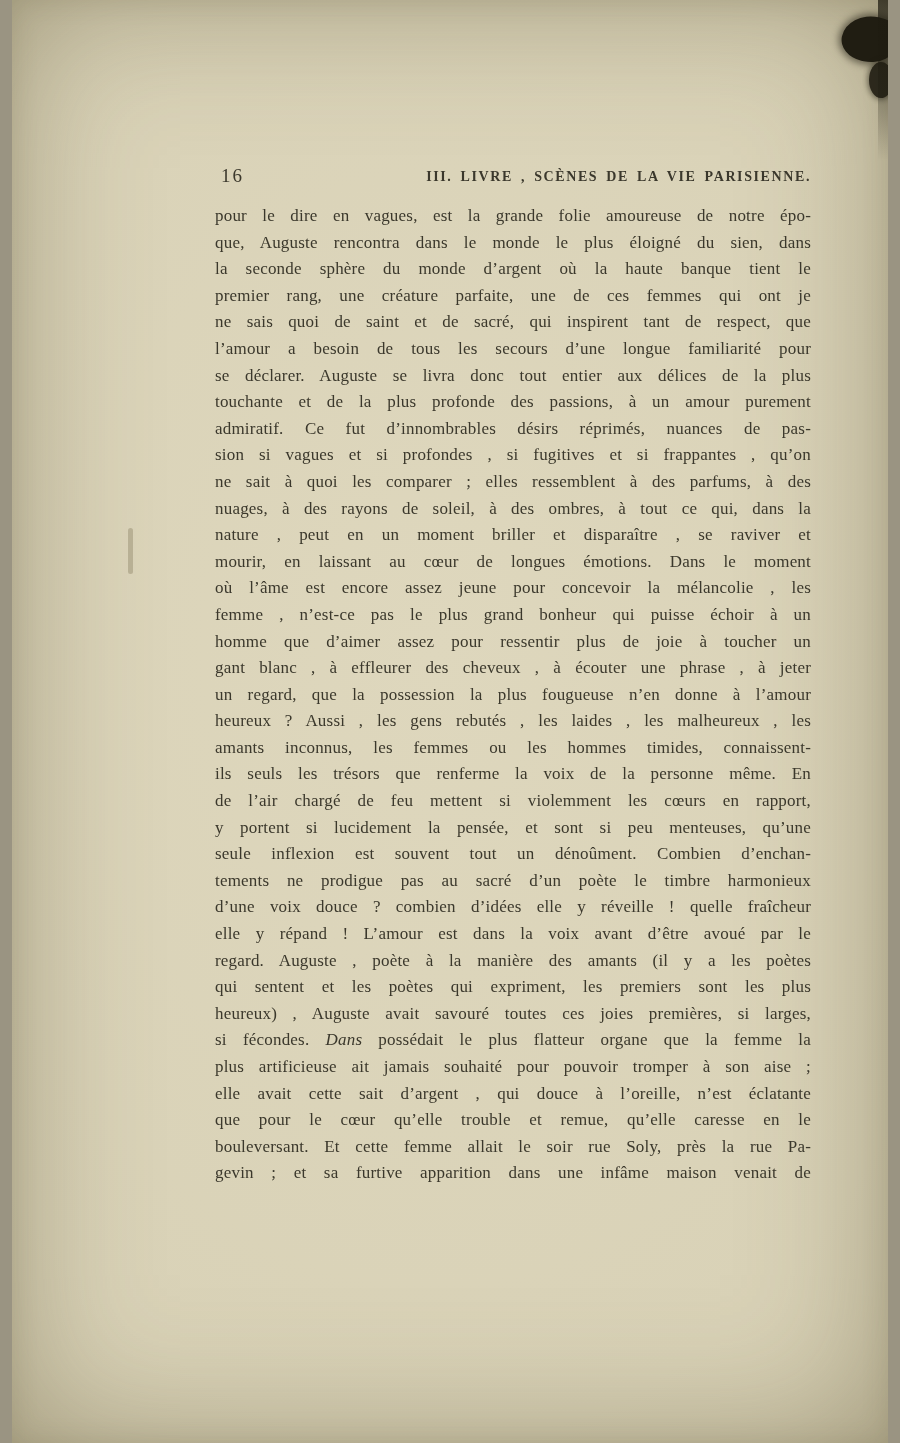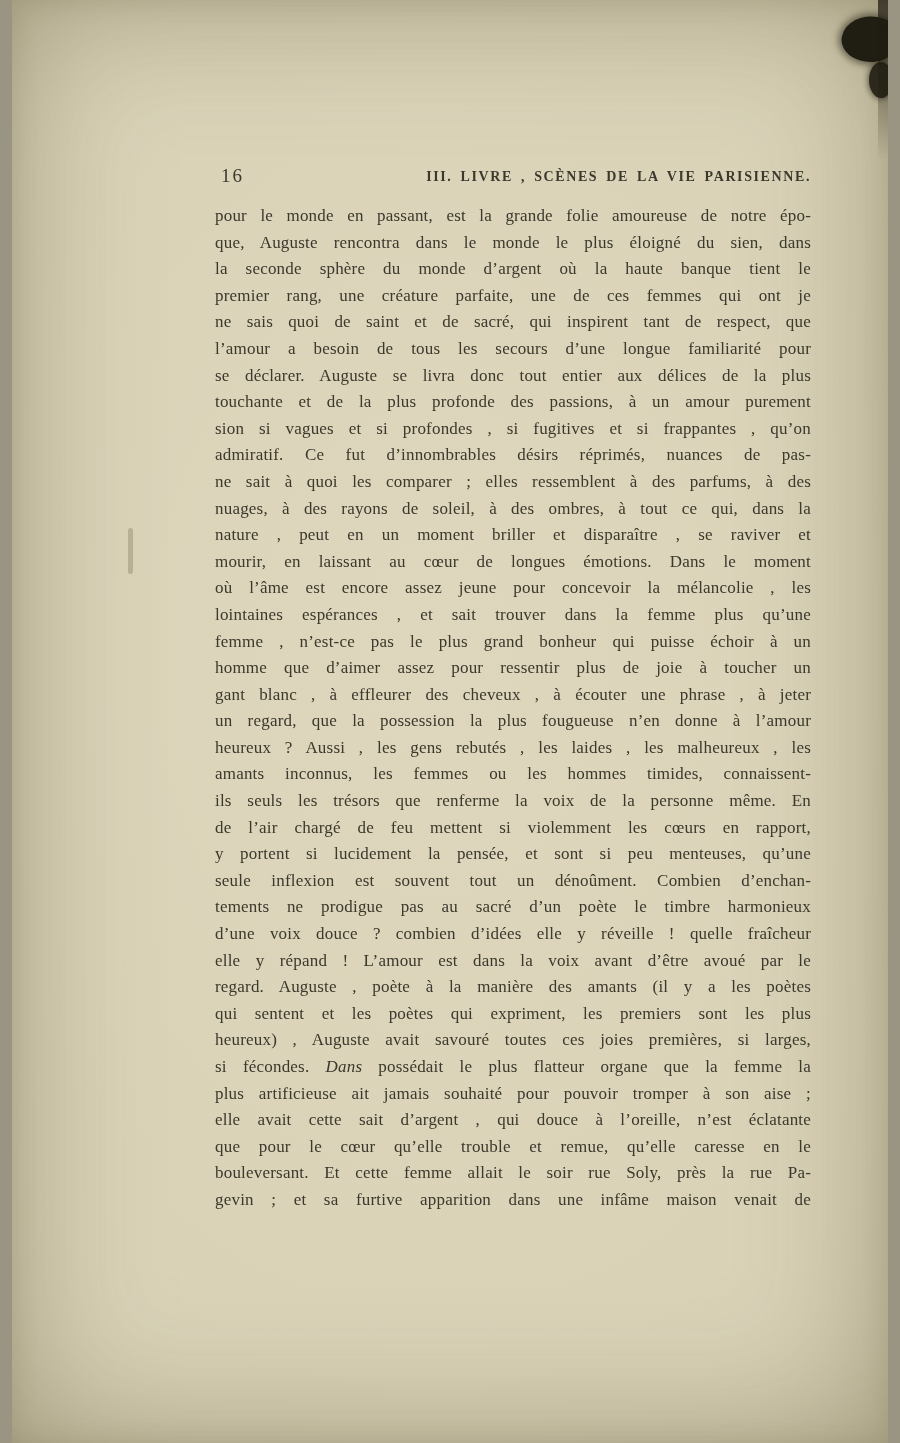--- a/index.html
+++ b/index.html
@@ -106,36 +106,35 @@
   <div class="stain stain-b"></div>
   <div class="edge-smudge"></div>
   <div class="left-mark"></div>
 
   <div class="header">
     <span class="page-number">16</span>
     <div class="running-title">III. LIVRE , SCÈNES DE LA VIE PARISIENNE.</div>
   </div>
 
   <div class="text-block">
-      <div class="line"><span>pour le monde en passant, est la grande folie amoureuse de notre épo-</span></div>
+      <div class="line"><span>pour le dire en vagues, est la grande folie amoureuse de notre épo-</span></div>
       <div class="line"><span>que, Auguste rencontra dans le monde le plus éloigné du sien, dans</span></div>
       <div class="line"><span>la seconde sphère du monde d’argent où la haute banque tient le</span></div>
       <div class="line"><span>premier rang, une créature parfaite, une de ces femmes qui ont je</span></div>
       <div class="line"><span>ne sais quoi de saint et de sacré, qui inspirent tant de respect, que</span></div>
       <div class="line"><span>l’amour a besoin de tous les secours d’une longue familiarité pour</span></div>
       <div class="line"><span>se déclarer. Auguste se livra donc tout entier aux délices de la plus</span></div>
       <div class="line"><span>touchante et de la plus profonde des passions, à un amour purement</span></div>
+      <div class="line"><span>admiratif. Ce fut d’innombrables désirs réprimés, nuances de pas-</span></div>
       <div class="line"><span>sion si vagues et si profondes , si fugitives et si frappantes , qu’on</span></div>
-      <div class="line"><span>admiratif. Ce fut d’innombrables désirs réprimés, nuances de pas-</span></div>
       <div class="line"><span>ne sait à quoi les comparer ; elles ressemblent à des parfums, à des</span></div>
       <div class="line"><span>nuages, à des rayons de soleil, à des ombres, à tout ce qui, dans la</span></div>
       <div class="line"><span>nature , peut en un moment briller et disparaître , se raviver et</span></div>
       <div class="line"><span>mourir, en laissant au cœur de longues émotions. Dans le moment</span></div>
       <div class="line"><span>où l’âme est encore assez jeune pour concevoir la mélancolie , les</span></div>
-      <div class="line"><span>lointaines espérances , et sait trouver dans la femme plus qu’une</span></div>
       <div class="line"><span>femme , n’est-ce pas le plus grand bonheur qui puisse échoir à un</span></div>
       <div class="line"><span>homme que d’aimer assez pour ressentir plus de joie à toucher un</span></div>
       <div class="line"><span>gant blanc , à effleurer des cheveux , à écouter une phrase , à jeter</span></div>
       <div class="line"><span>un regard, que la possession la plus fougueuse n’en donne à l’amour</span></div>
       <div class="line"><span>heureux ? Aussi , les gens rebutés , les laides , les malheureux , les</span></div>
       <div class="line"><span>amants inconnus, les femmes ou les hommes timides, connaissent-</span></div>
       <div class="line"><span>ils seuls les trésors que renferme la voix de la personne même. En</span></div>
       <div class="line"><span>de l’air chargé de feu mettent si violemment les cœurs en rapport,</span></div>
       <div class="line"><span>y portent si lucidement la pensée, et sont si peu menteuses, qu’une</span></div>
       <div class="line"><span>seule inflexion est souvent tout un dénoûment. Combien d’enchan-</span></div>

